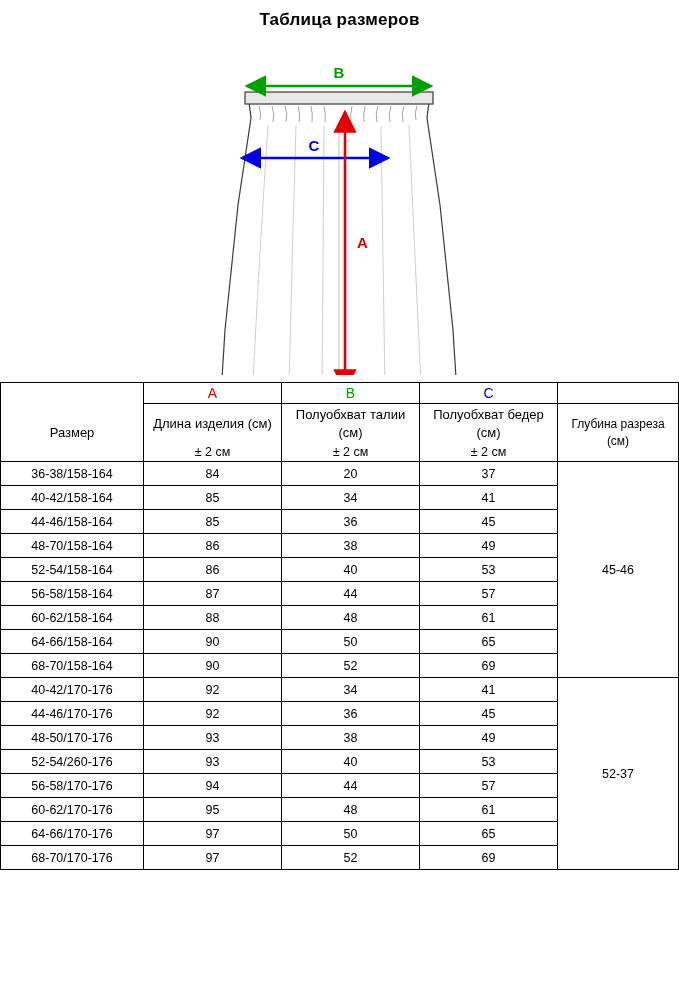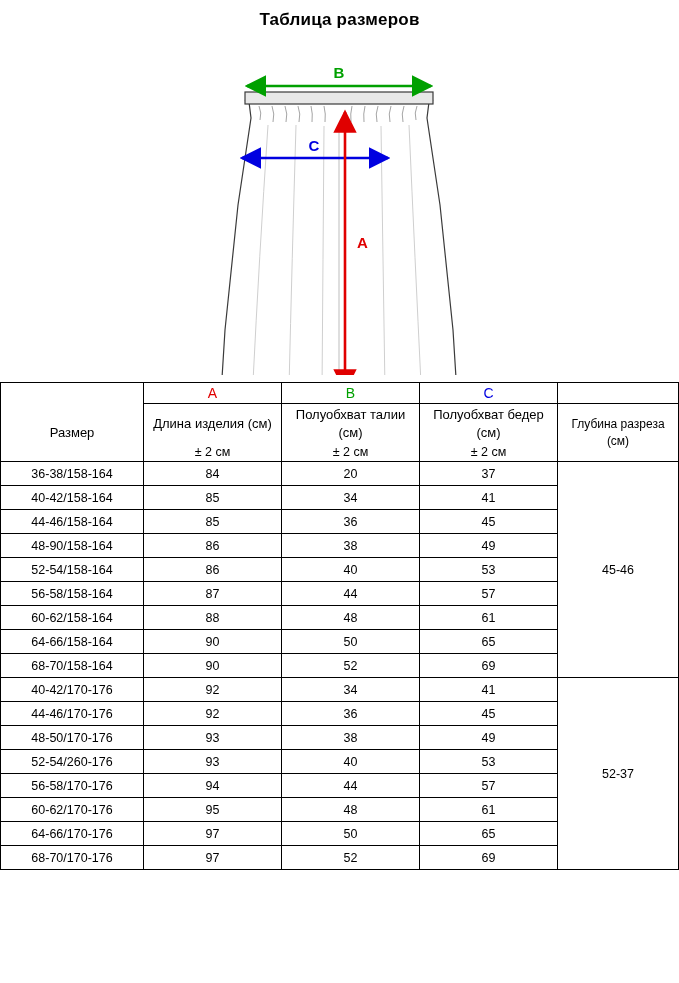--- a/index.html
+++ b/index.html
@@ -205,21 +205,21 @@
       <td class="row-cell">34</td>
       <td class="row-cell">41</td>
     </tr>
     <tr>
       <td class="row-cell">44-46/158-164</td>
       <td class="row-cell">85</td>
       <td class="row-cell">36</td>
       <td class="row-cell">45</td>
     </tr>
     <tr>
-      <td class="row-cell">48-90/158-164</td>
+      <td class="row-cell">48-70/158-164</td>
       <td class="row-cell">86</td>
       <td class="row-cell">38</td>
       <td class="row-cell">49</td>
     </tr>
     <tr>
       <td class="row-cell">52-54/158-164</td>
       <td class="row-cell">86</td>
       <td class="row-cell">40</td>
       <td class="row-cell">53</td>
     </tr>

